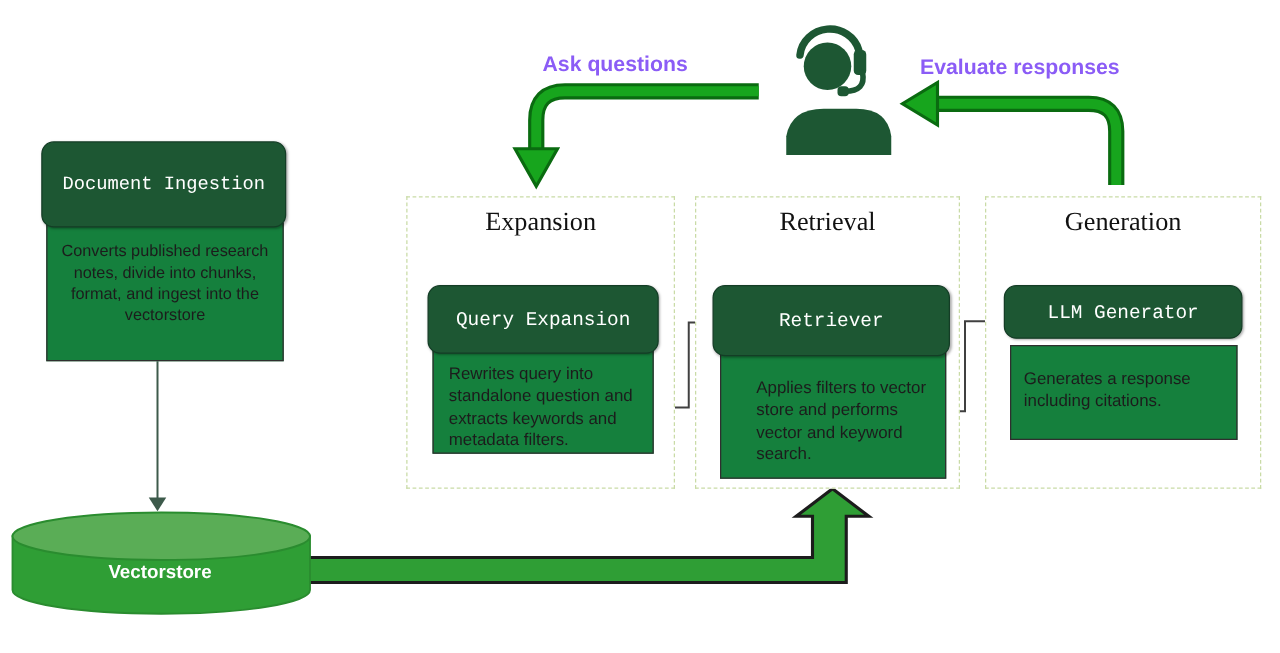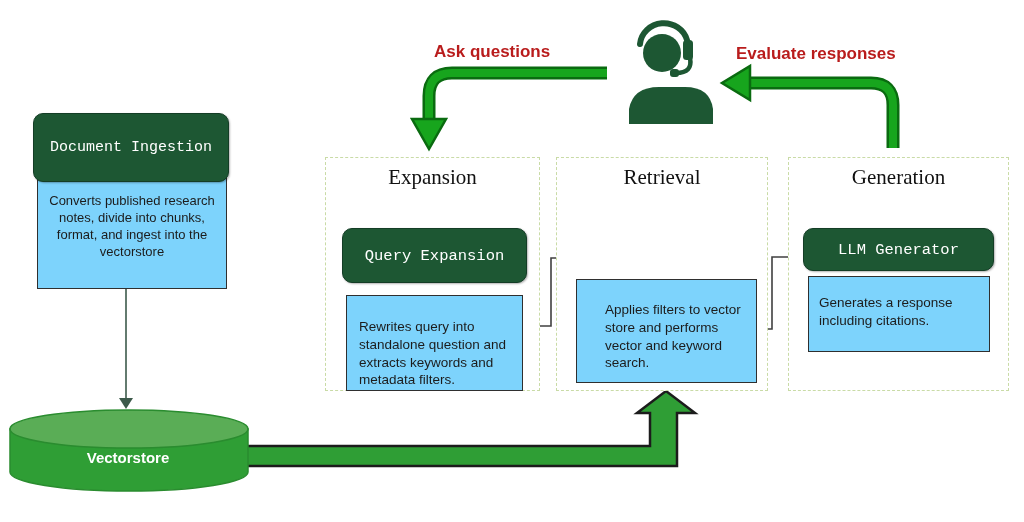--- a/index.html
+++ b/index.html
@@ -2,37 +2,37 @@
 <html><head>
 <meta charset="utf-8">
 <style>
   html,body{margin:0;padding:0;background:#fff;}
   .canvas{
     position:relative;width:1024px;height:522px;background:#ffffff;overflow:hidden;
     font-family:"Liberation Sans",sans-serif;
   }
   svg.overlay{position:absolute;left:0;top:0;width:1024px;height:522px;pointer-events:none;}
   .label-bold{
-    position:absolute;font-weight:bold;font-size:17px;color:#b91c1c;white-space:nowrap;
+    position:absolute;font-weight:bold;font-size:17px;color:#8b5cf6;white-space:nowrap;
   }
   .section{
     position:absolute;border:1.5px dashed #c9dba6;background:#ffffff;box-sizing:border-box;
   }
   .section-title{
     font-family:"Liberation Serif",serif;font-weight:normal;font-size:21px;color:#111111;
     text-align:center;margin-top:7px;
   }
   .pill{
     position:absolute;background:#1d5733;border:1.5px solid #143d26;border-radius:10px;
     color:#ffffff;display:flex;align-items:center;justify-content:center;
     font-size:15.5px;z-index:3;box-shadow:1px 1px 2px rgba(0,0,0,0.3);
     box-sizing:border-box;text-align:center;font-family:Liberation Mono, monospace;
   }
   .card{
-    position:absolute;background:#7dd3fc;border:1.8px solid #2f2f2f;z-index:2;
+    position:absolute;background:#15803d;border:1.8px solid #2f2f2f;z-index:2;
     font-size:13.5px;color:#1c1c1c;line-height:1.32;box-sizing:border-box;
   }
   .card.left{text-align:left;}
   .card.center{text-align:center;}
   .cyl-label{
     position:absolute;left:48px;top:449px;width:160px;text-align:center;z-index:4;
     color:#ffffff;font-weight:bold;font-size:15px;
   }
 </style>
 </head>
@@ -93,25 +93,26 @@
 
   <div class="pill" style="left:33px;top:113px;width:196px;height:69px;font-size:15px;">Document Ingestion</div>
   <div class="card center" style="left:37px;top:178px;width:190px;height:111px;padding:13px 8px 0;font-size:13px;">Converts published research notes, divide into chunks, format, and ingest into the vectorstore</div>
 
   <div class="cyl-label">Vectorstore</div>
 
   <div class="section" style="left:325px;top:157px;width:215px;height:234px;">
     <div class="section-title">Expansion</div>
   </div>
   <div class="pill" style="left:342px;top:228px;width:185px;height:55px;">Query Expansion</div>
-  <div class="card left" style="left:346px;top:295px;width:177px;height:96px;padding:22px 10px 0 12px;">Rewrites query into standalone question and extracts keywords and metadata filters.</div>
+  <div class="card left" style="left:346px;top:267px;width:177px;height:96px;padding:22px 10px 0 12px;">Rewrites query into standalone question and extracts keywords and metadata filters.</div>
 
   <div class="section" style="left:556px;top:157px;width:212px;height:234px;">
     <div class="section-title">Retrieval</div>
   </div>
+  <div class="pill" style="left:570px;top:228px;width:190px;height:57px;">Retriever</div>
   <div class="card left" style="left:576px;top:279px;width:181px;height:104px;padding:21px 10px 0 28px;">Applies filters to vector store and performs vector and keyword search.</div>
 
   <div class="section" style="left:788px;top:157px;width:221px;height:234px;">
     <div class="section-title">Generation</div>
   </div>
   <div class="pill" style="left:803px;top:228px;width:191px;height:43px;">LLM Generator</div>
   <div class="card left" style="left:808px;top:276px;width:182px;height:76px;padding:17px 2px 0 10px;">Generates a response including citations.</div>
 
 </div>
 

